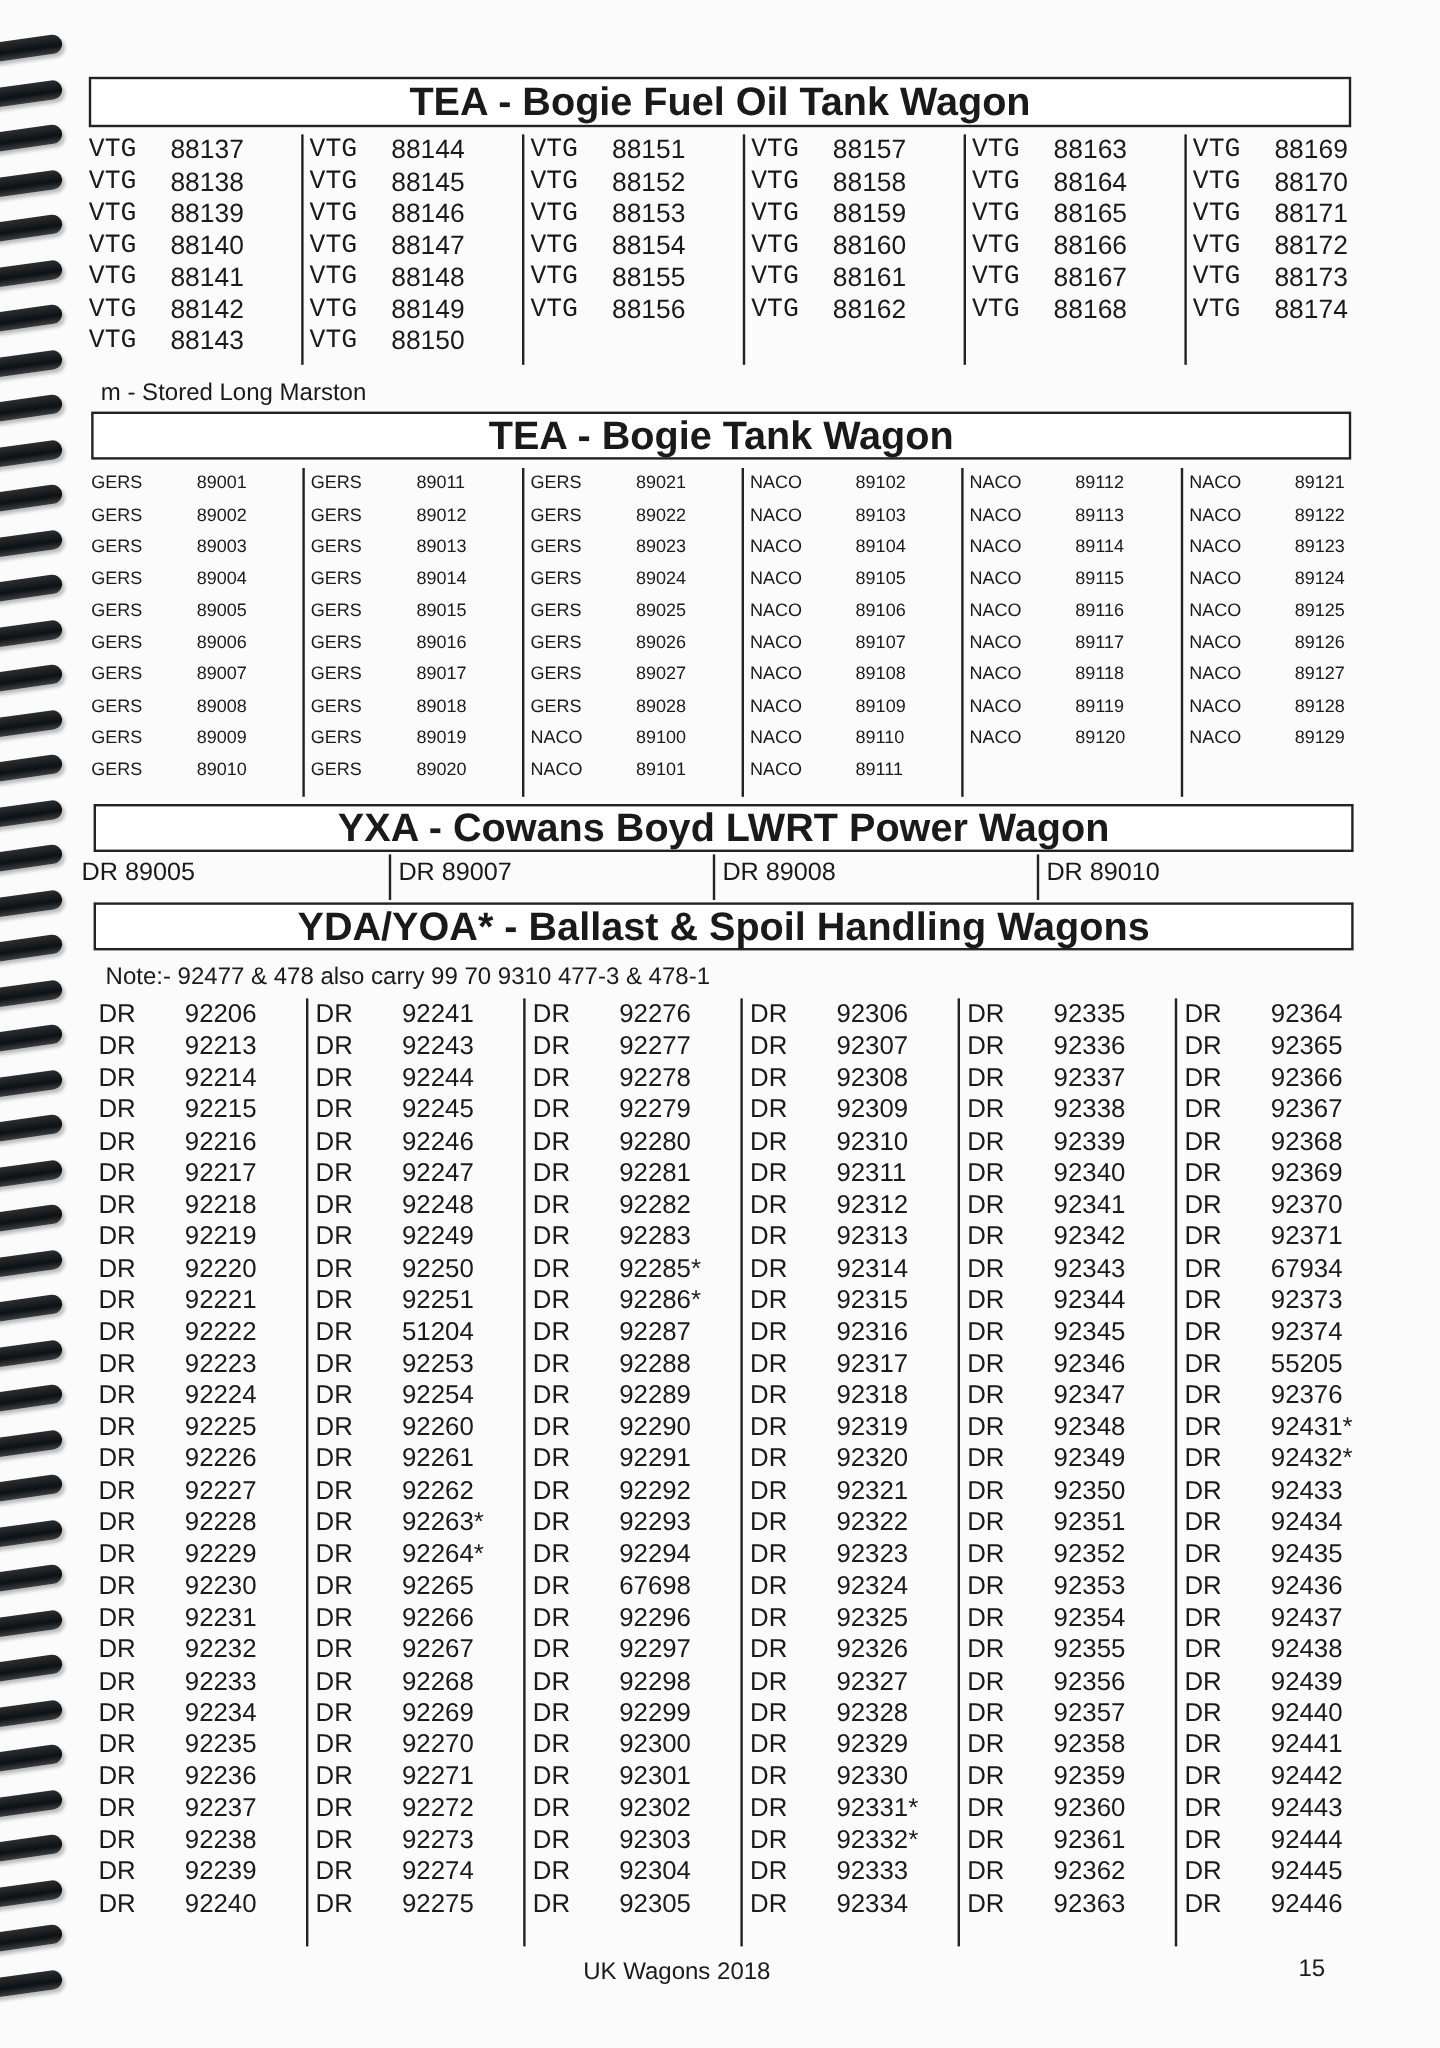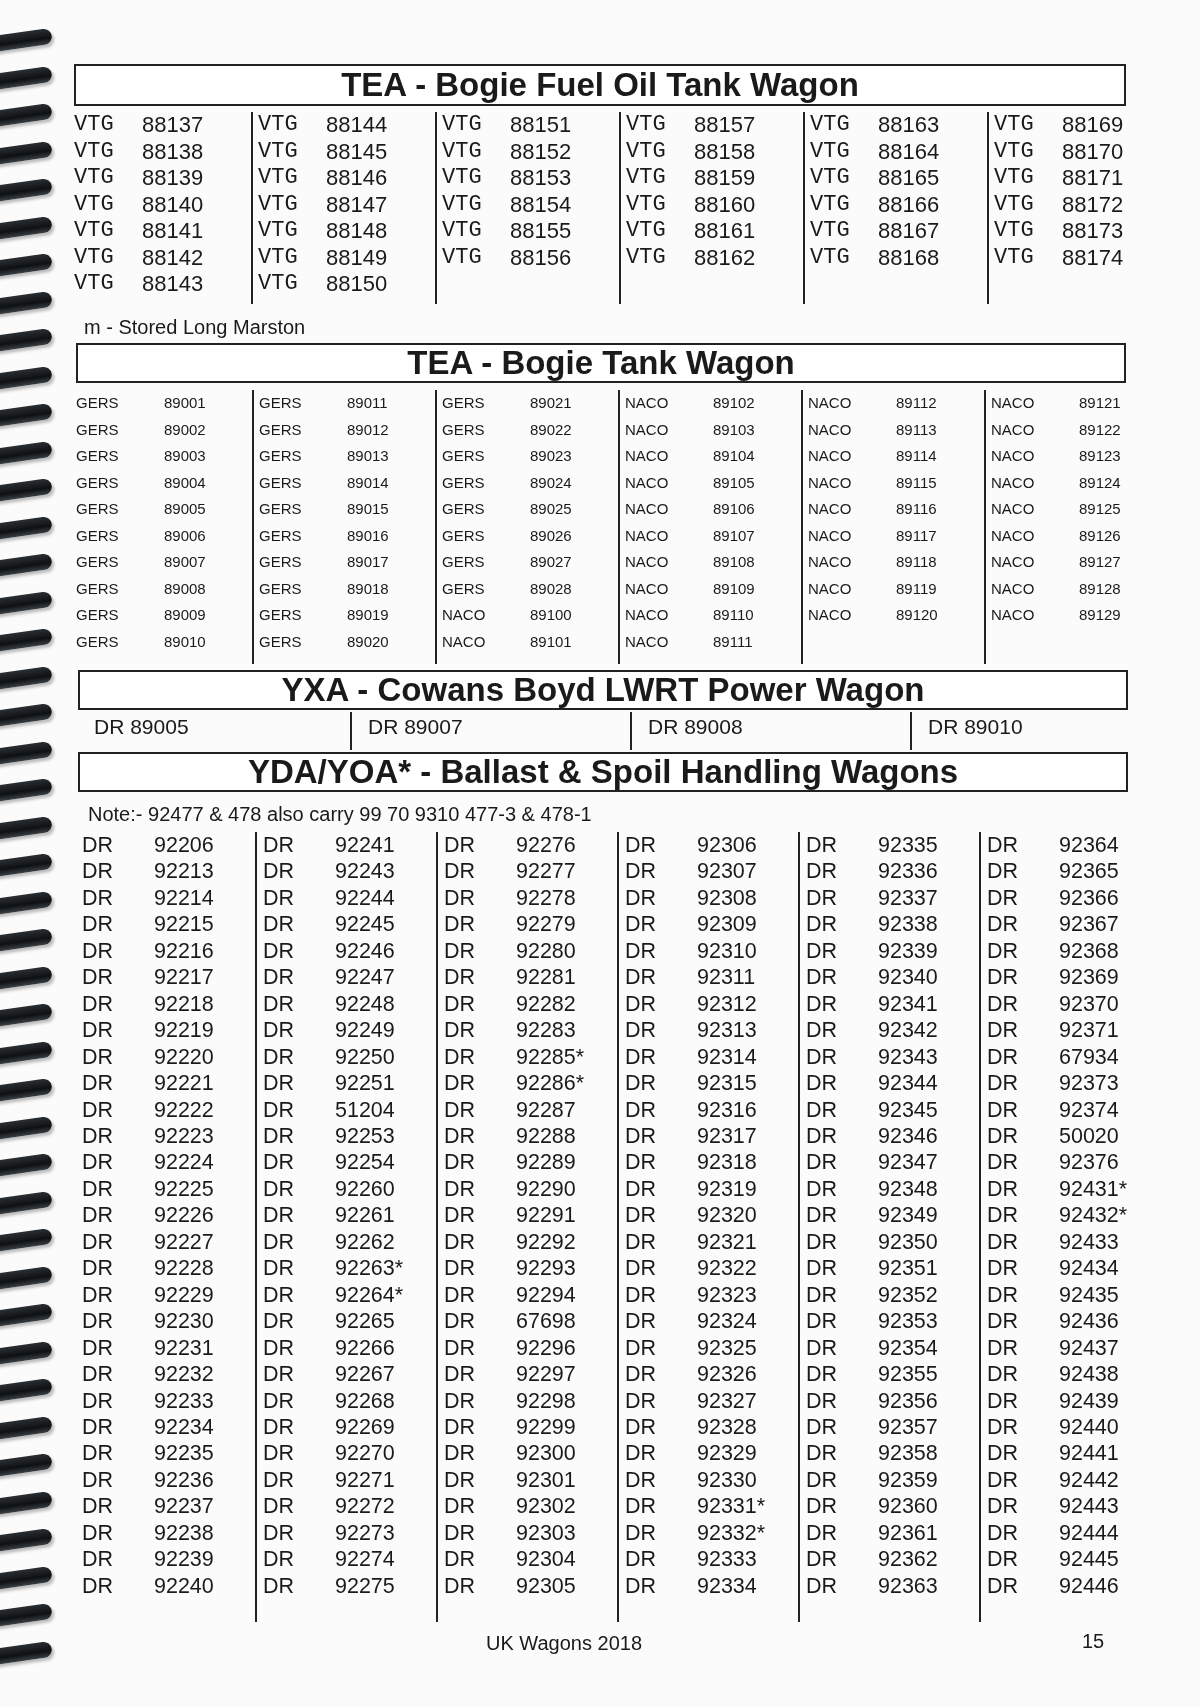--- a/index.html
+++ b/index.html
@@ -38,22 +38,22 @@
   #g1 .entry .op { width: 68px; font-family: Liberation Mono, monospace; }
 
   
   #g2 { left: 76px; top: 390px; }
   #g2 .col { width: 176px; height: 274px; padding-left: 5px; }
   #g2 .col:first-child { padding-left: 0; }
   #g2 .entry { font-size: 15px; line-height: 26.5px; }
   #g2 .entry .op { width: 88px; }
 
   
-  #g3 { left: 94px; top: 712px; }
-  #g3 .col { width: 262px; height: 38px; padding-left: 16px; }
+  #g3 { left: 68px; top: 712px; }
+  #g3 .col { width: 262px; height: 38px; padding-left: 6px; }
   #g3 .col:first-child { padding-left: 0; width: 256px; }
   #g3 .entry { font-size: 21px; line-height: 30px; }
 
   
   #g4 { left: 82px; top: 832px; }
   #g4 .col { width: 173px; height: 790px; padding-left: 6px; }
   #g4 .col:first-child { padding-left: 0; }
   #g4 .entry { font-size: 21.5px; line-height: 26.45px; }
   #g4 .entry .op { width: 72px; }
 </style>
@@ -1189,21 +1189,21 @@
       <div class="entry">
         <span class="op">DR</span>
         <span class="num">92373</span>
       </div>
       <div class="entry">
         <span class="op">DR</span>
         <span class="num">92374</span>
       </div>
       <div class="entry">
         <span class="op">DR</span>
-        <span class="num">50020</span>
+        <span class="num">55205</span>
       </div>
       <div class="entry">
         <span class="op">DR</span>
         <span class="num">92376</span>
       </div>
       <div class="entry">
         <span class="op">DR</span>
         <span class="num">92431*</span>
       </div>
       <div class="entry">

